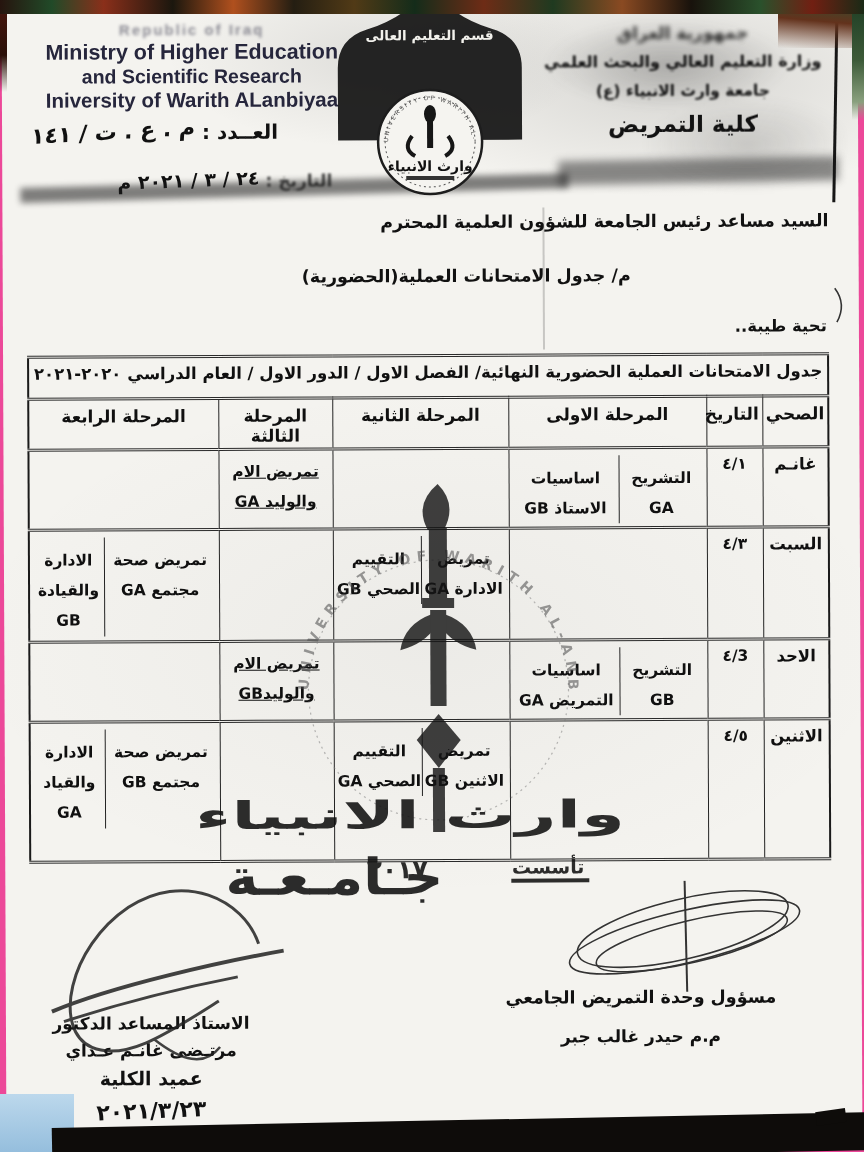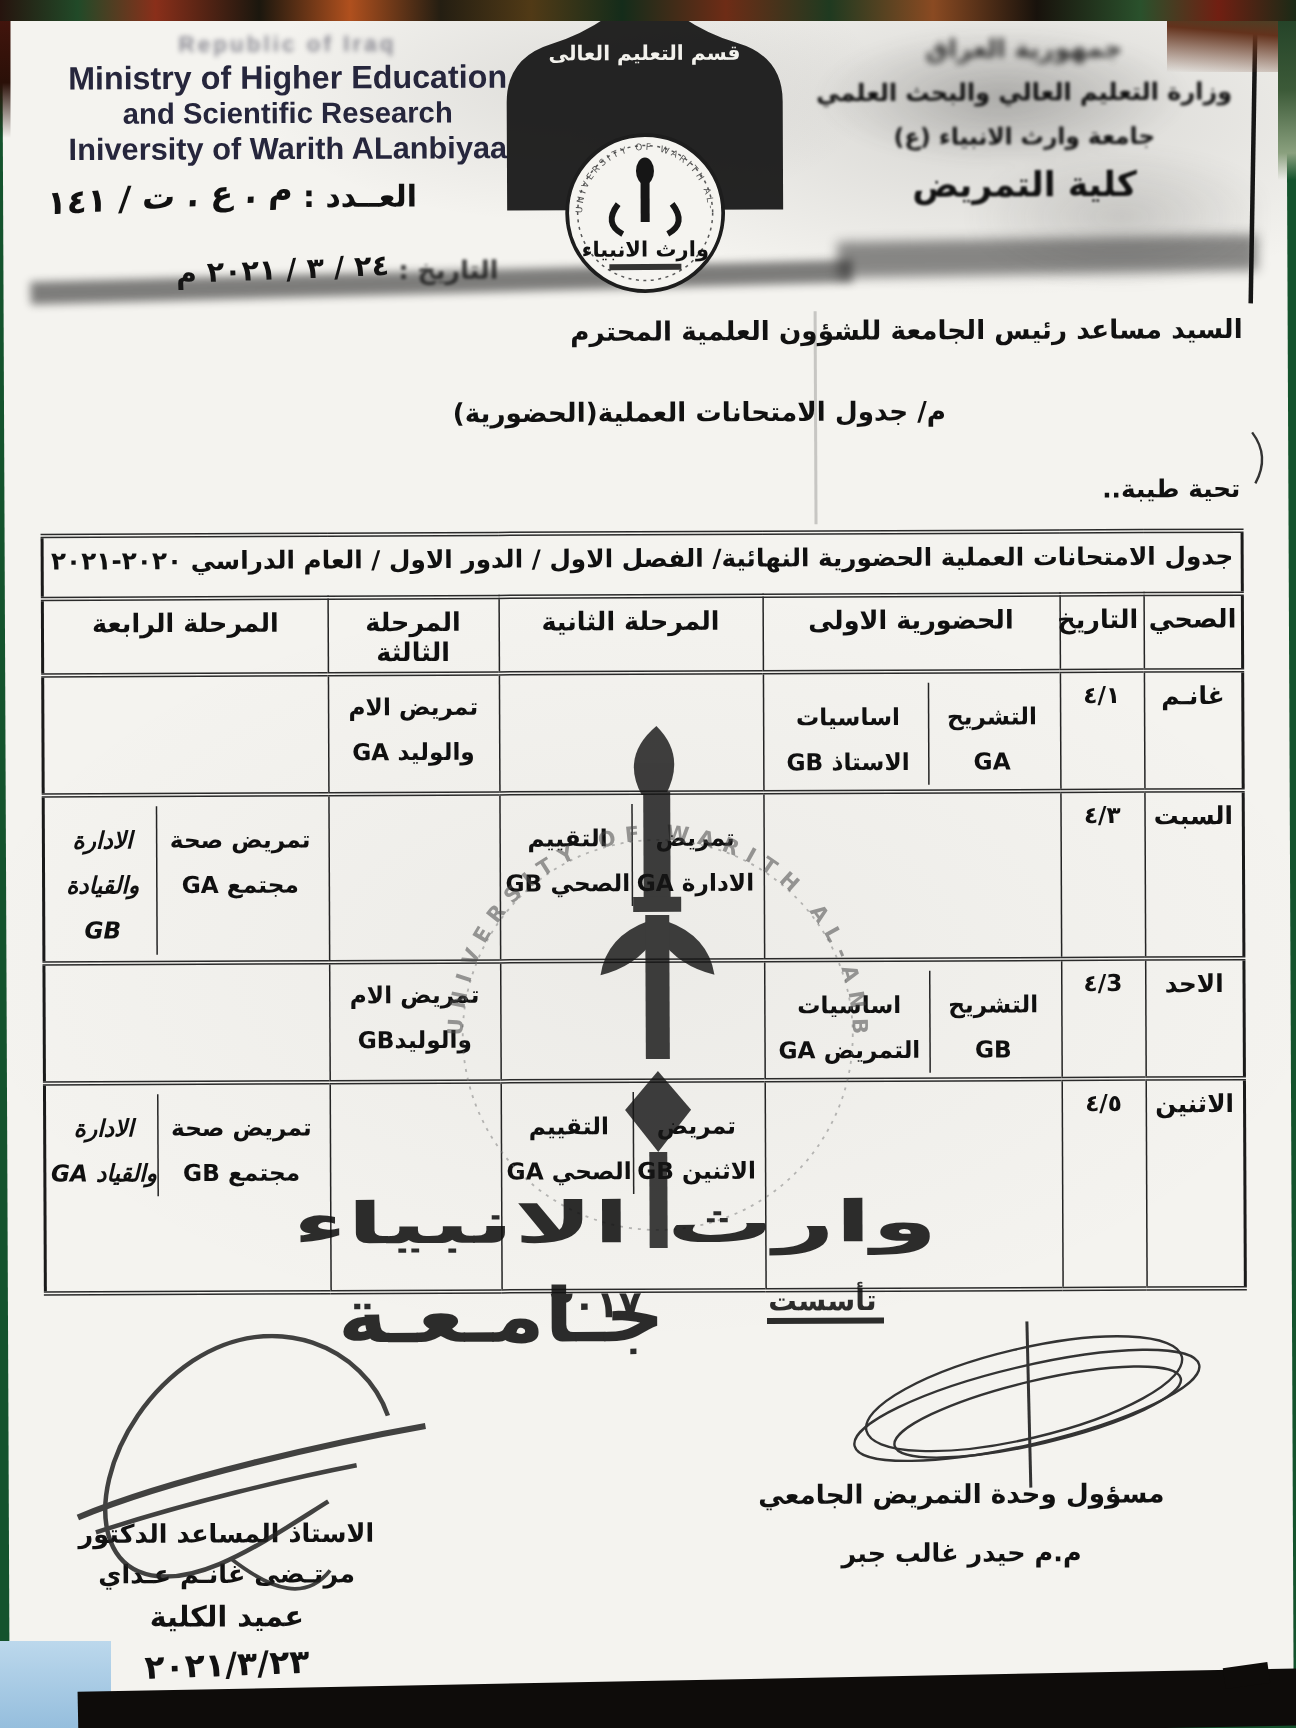--- a/index.html
+++ b/index.html
@@ -1,17 +1,17 @@
 <!DOCTYPE html>
 <html lang="ar"><head>
 <meta charset="utf-8">
 <style>
   html,body{margin:0;padding:0;background:#2a241c;}
   .shot{position:relative;width:864px;height:1152px;overflow:hidden;
-        background:#14532d;font-family:"DejaVu Sans","Liberation Sans",sans-serif;}
+        background:#ec4899;font-family:"DejaVu Sans","Liberation Sans",sans-serif;}
   
   .bg-top-strip{position:absolute;top:0;left:0;right:0;height:14px;z-index:10;
     background:linear-gradient(90deg,#26140e 0%,#214a28 6%,#8a2f1a 12%,#1b170e 20%,
       #b0501e 27%,#241e12 34%,#513a16 41%,#142c1a 48%,#6e2c16 56%,#1f3a20 64%,
       #8a4a22 72%,#18120c 80%,#2a512c 88%,#711f12 94%,#1a2a16 100%);}
   .bg-corner-tr{position:absolute;top:0;right:0;width:86px;height:48px;z-index:9;
     background:linear-gradient(185deg,#2c5132 0%,#63321c 45%,rgba(0,0,0,0) 100%);}
   .bg-edge-right{position:absolute;top:0;right:0;width:12px;height:120px;z-index:9;
     background:linear-gradient(180deg,#1e3d24,#3c5a38 50%,#8aa07e 85%,rgba(0,0,0,0));}
   .bg-edge-left{position:absolute;top:0;left:0;width:7px;height:92px;z-index:9;
@@ -69,26 +69,26 @@
   table.sched td{border-left:1.7px solid #242424;border-right:1.7px solid #242424;
     border-top:3.5px double #2a2a2a;border-bottom:3.5px double #2a2a2a;
     vertical-align:top;text-align:center;padding:6px 3px 2px 3px;}
   table.sched{border:2.5px solid #1a1a1a;}
   .r-title{height:42px;} .r-head{height:46px;} .r-1{height:80px;} .r-2{height:112px;}
   .r-3{height:80px;} .r-4{height:140px;}
   td.t-title{font-size:16.5px;vertical-align:middle;padding:4px 10px;}
   td.t-head{font-size:17px;vertical-align:middle;}
   td.c-day{font-size:16.5px;padding-top:10px;}
   td.c-date{font-size:15.5px;padding-top:12px;}
-  td.c-stage{font-size:15.5px;line-height:1.95;}
+  td.c-stage{font-size:15.5px;line-height:1.95;text-decoration:underline;}
   td.c-split{padding:0;}
   .split-inner{display:flex;height:100%;direction:rtl;}
   .sub{padding-top:8px;font-size:15.5px;line-height:1.95;text-align:center;}
   .sub + .sub{border-inline-start:1.7px solid #242424;}
-  .w44{width:44%;} .w56{width:56%;} .w50{width:50%;} .w61{width:61%;} .w39{width:39%;font-style:italic;}
+  .w44{width:44%;} .w56{width:56%;} .w50{width:50%;} .w61{width:61%;} .w39{width:39%;}
   
   .wm{left:278px;top:466px;width:312px;height:374px;pointer-events:none;z-index:5;}
   .kufic{left:176px;top:776px;width:456px;height:126px;pointer-events:none;z-index:6;}
   
   .sig-dean{left:28px;top:876px;width:262px;height:172px;z-index:4;}
   .dean-text{left:14px;top:1000px;width:262px;text-align:center;direction:rtl;font-weight:700;}
   .dean-t1{font-size:17px;} .dean-t2{font-size:17px;margin-top:7px;}
   .dean-t3{font-size:19px;margin-top:7px;}
   .dean-t4{font-size:22px;margin-top:9px;letter-spacing:2px;display:inline-block;transform:rotate(-2deg);}
   .sig-unit{left:543px;top:870px;width:272px;height:112px;z-index:4;}
@@ -173,21 +173,21 @@
             <col style="width:114px">
             <col style="width:190px">
         </colgroup>
         <tbody>
             <tr class="r-title">
           <td class="t-title" colspan="6">جدول الامتحانات العملية الحضورية النهائية/ الفصل الاول / الدور الاول / العام الدراسي ٢٠٢٠-٢٠٢١</td>
         </tr>
         <tr class="r-head">
           <td class="t-head">الصحي</td>
           <td class="t-head">التاريخ</td>
-          <td class="t-head">الحضورية الاولى</td>
+          <td class="t-head">المرحلة الاولى</td>
           <td class="t-head">المرحلة الثانية</td>
           <td class="t-head">المرحلة الثالثة</td>
           <td class="t-head">المرحلة الرابعة</td>
         </tr>
         <tr class="r-1">
           <td class="c-day">غانـم</td>
           <td class="c-date">٤/١</td>
           <td class="c-split">
             <div class="split-inner">
               <div class="sub w44">التشريح GA</div>

